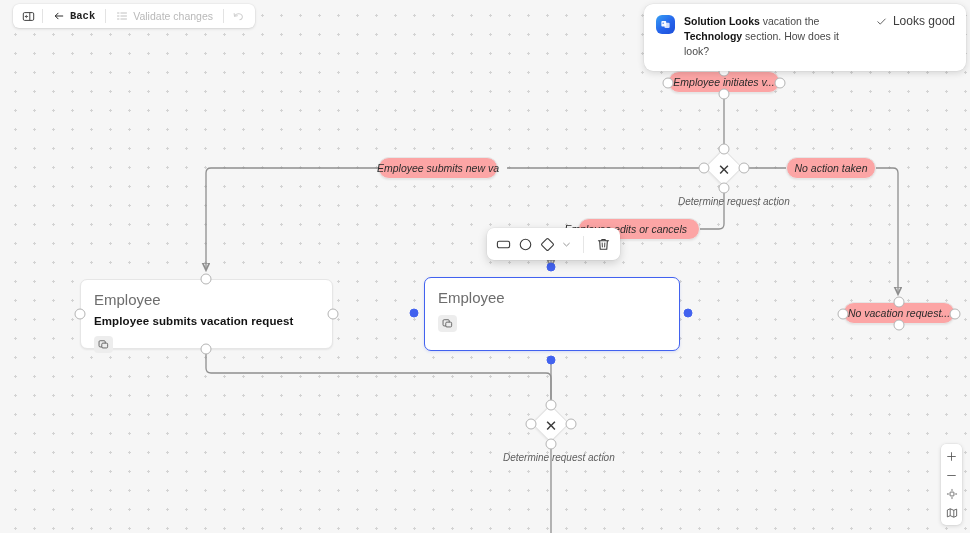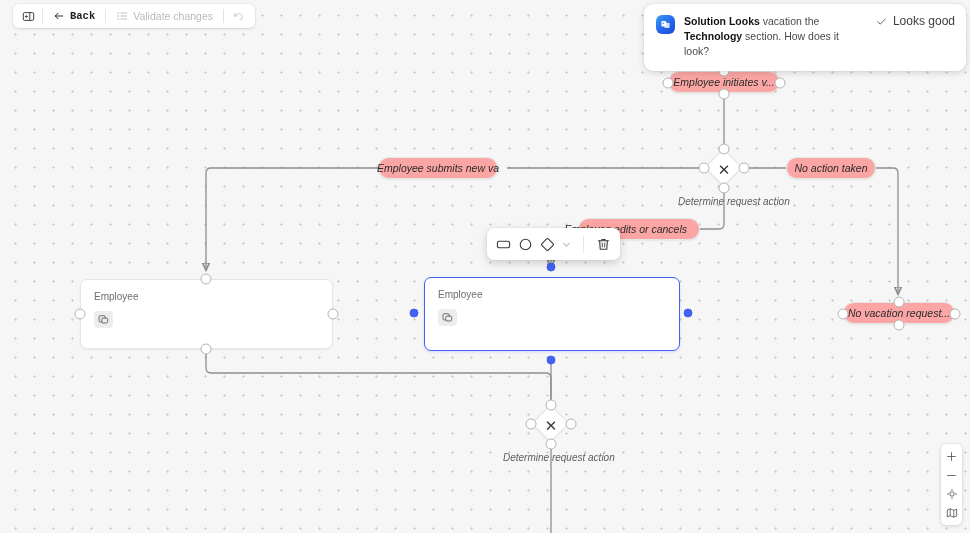--- a/index.html
+++ b/index.html
@@ -72,21 +72,21 @@
   }
 
   
   .node-card {
     position: absolute; background: #ffffff; border-radius: 7px;
     border: 1px solid #e6e6e6;
     box-shadow: 0 1px 2px rgba(0,0,0,.07);
     padding: 11px 13px 10px 13px;
   }
   .node-card.selected { border: 1.6px solid #4262ef; box-shadow: 0 1px 3px rgba(66,98,239,.18); }
-  .node-role { font-size: 10px; color: #6d6d6d; margin-bottom: 7px; }
+  .node-role { font-size: 15px; color: #6d6d6d; margin-bottom: 7px; }
   .node-title { font-size: 11.5px; font-weight: bold; color: #131313; letter-spacing: .1px; }
   .node-icon-btn {
     margin-top: 9px; width: 19px; height: 17px; border-radius: 4px;
     background: #ededed; display: flex; align-items: center; justify-content: center;
     cursor: pointer;
   }
 
   
   .pill {
     position: absolute; background: #fca5a5; border: 1px solid #e6e6e6;
@@ -209,20 +209,21 @@
   <div class="handle" style="left:551px; top:405px;"></div>
   <div class="handle" style="left:531px; top:424px;"></div>
   <div class="handle" style="left:571px; top:424px;"></div>
   <div class="handle" style="left:551px; top:444px;"></div>
 
   <div class="edge-label" style="left:678px; top:196px;">Determine request action</div>
   <div class="edge-label" style="left:503px; top:452px;">Determine request action</div>
 
   <div class="node-card" style="left:80px; top:279px; width:253px; height:70px;">
     <div class="node-role">Employee</div>
+    <div class="node-title">Employee submits vacation request</div>
     <div class="node-icon-btn">
       <svg width="11" height="11" viewBox="0 0 16 16">
         <rect x="1.5" y="2.5" width="9" height="9" rx="1.6" fill="none" stroke="#5c5c5c" stroke-width="1.3"></rect>
         <rect x="5.5" y="6" width="8.5" height="7" rx="1.6" fill="#ededed" stroke="#5c5c5c" stroke-width="1.3"></rect>
       </svg>
     </div>
   </div>
   <div class="handle" style="left:206px; top:279px;"></div>
   <div class="handle" style="left:80px; top:314px;"></div>
   <div class="handle" style="left:333px; top:314px;"></div>

